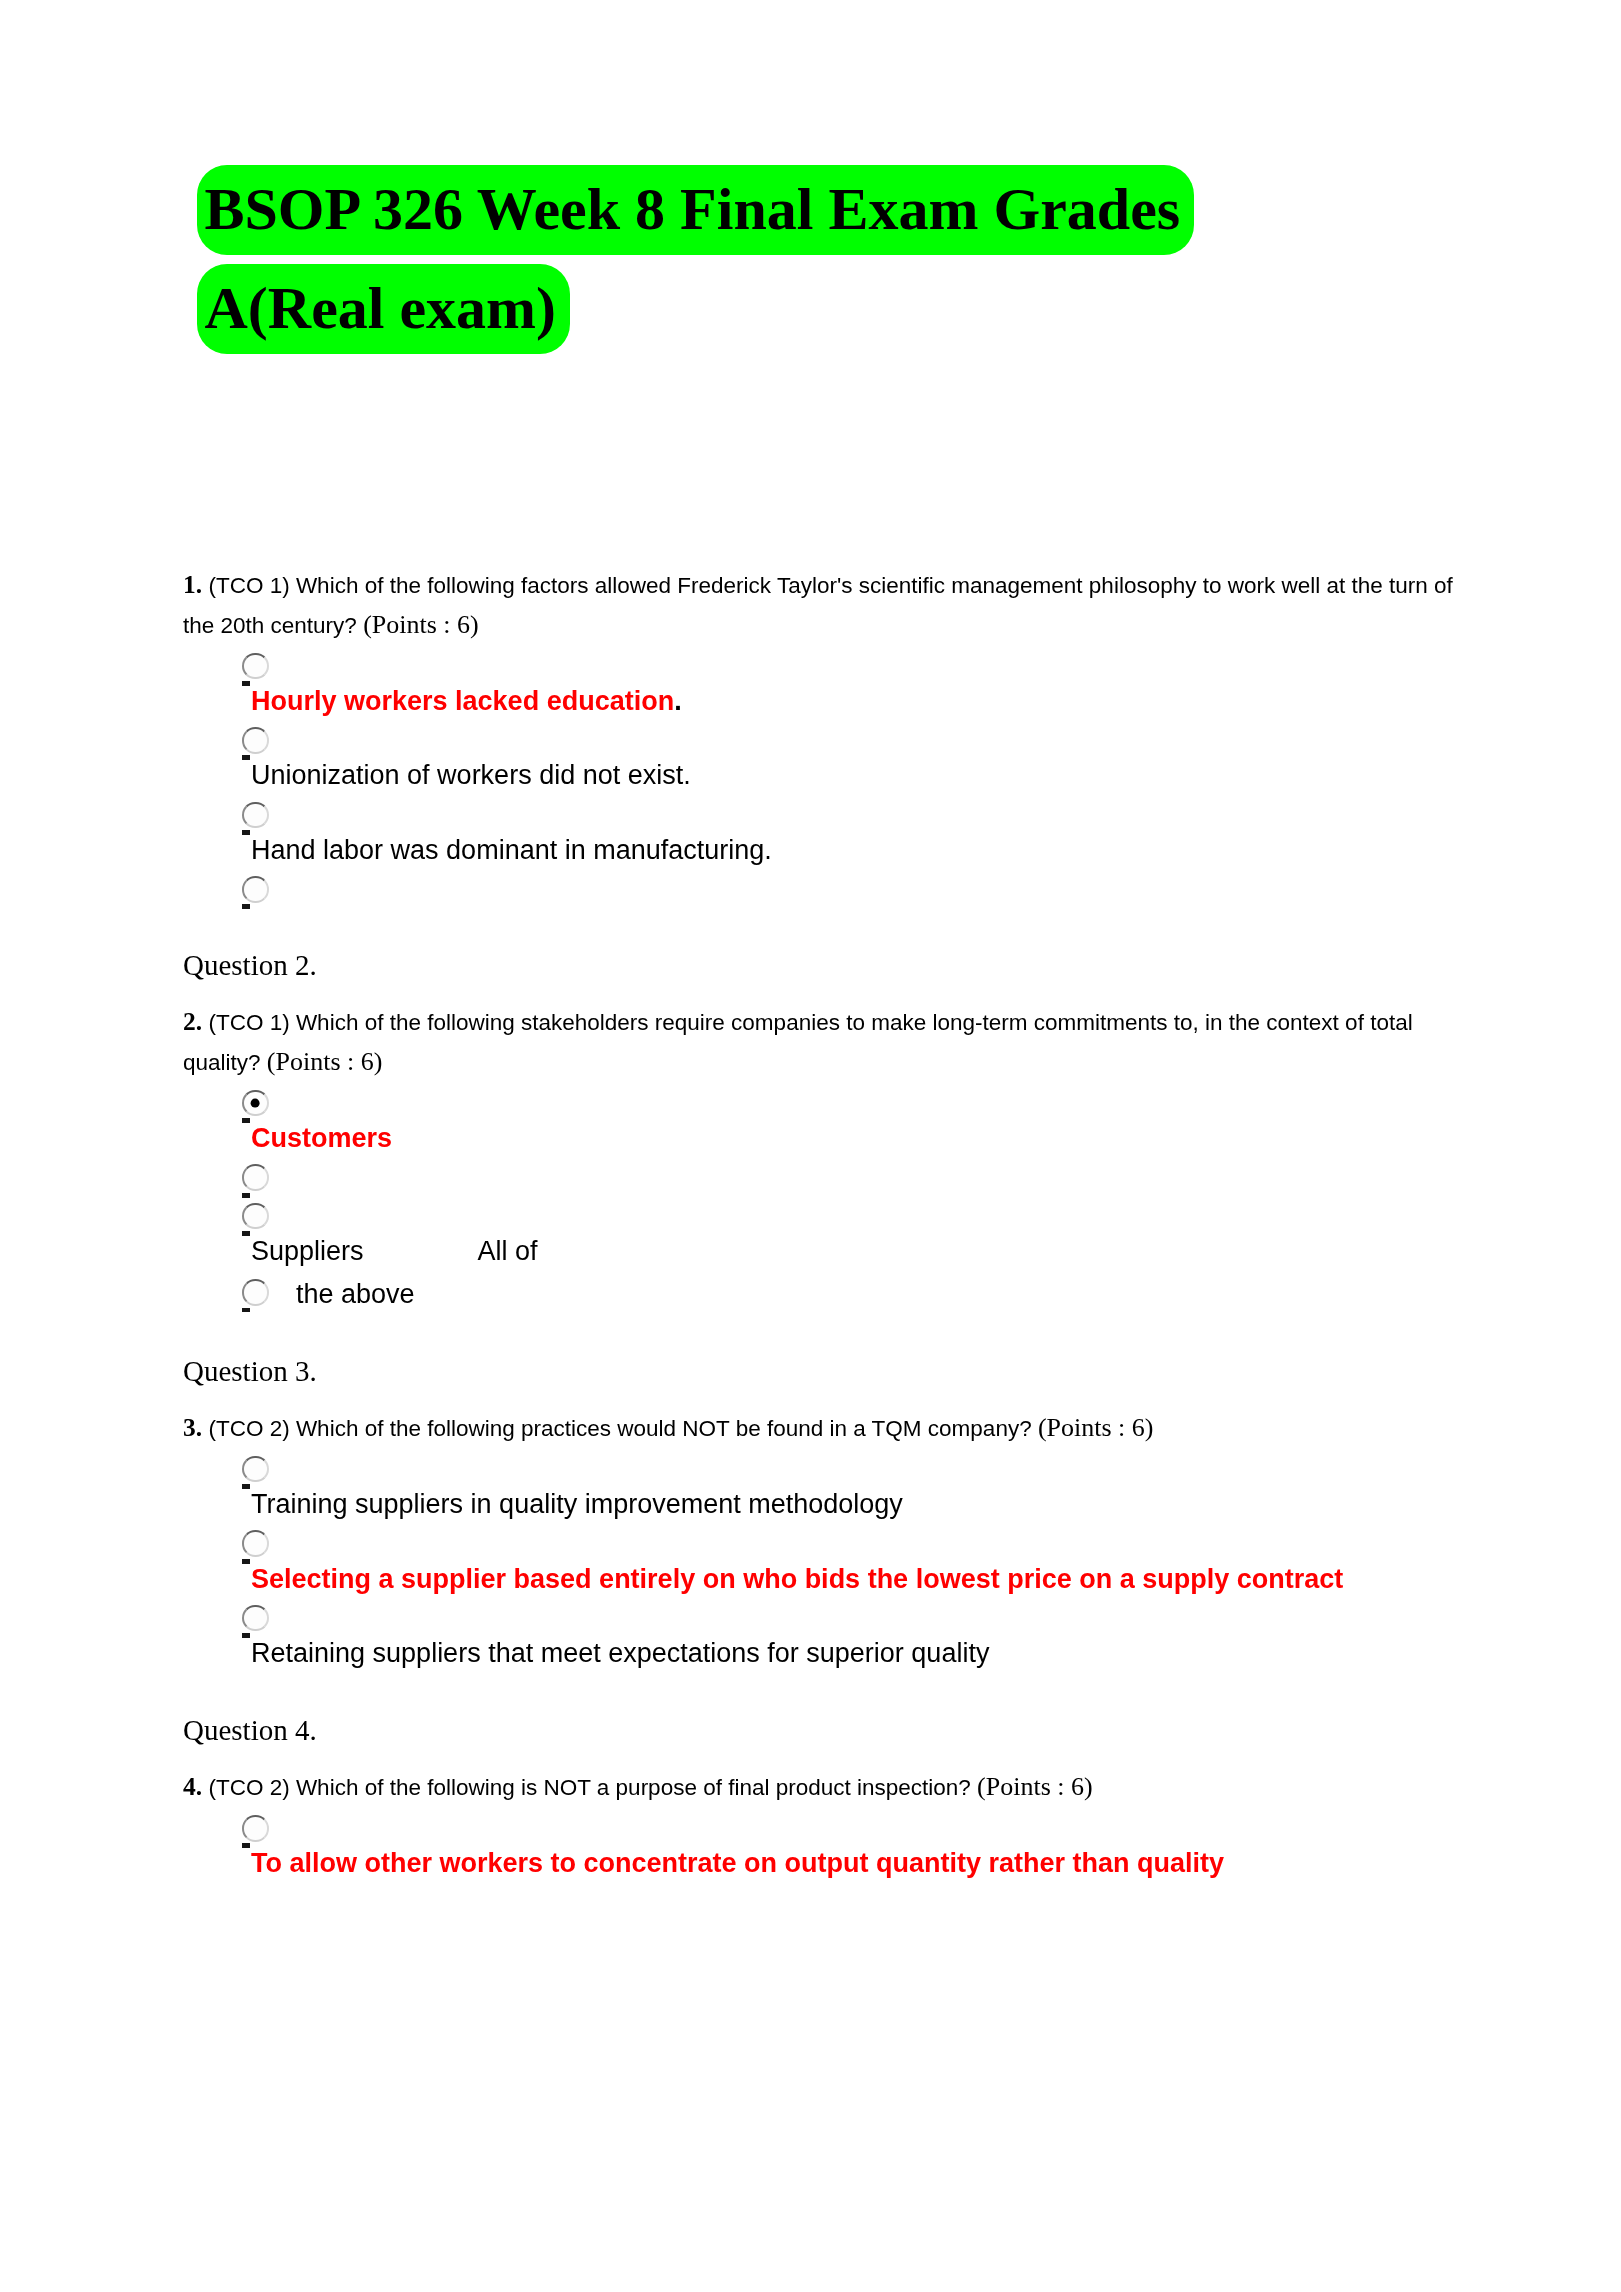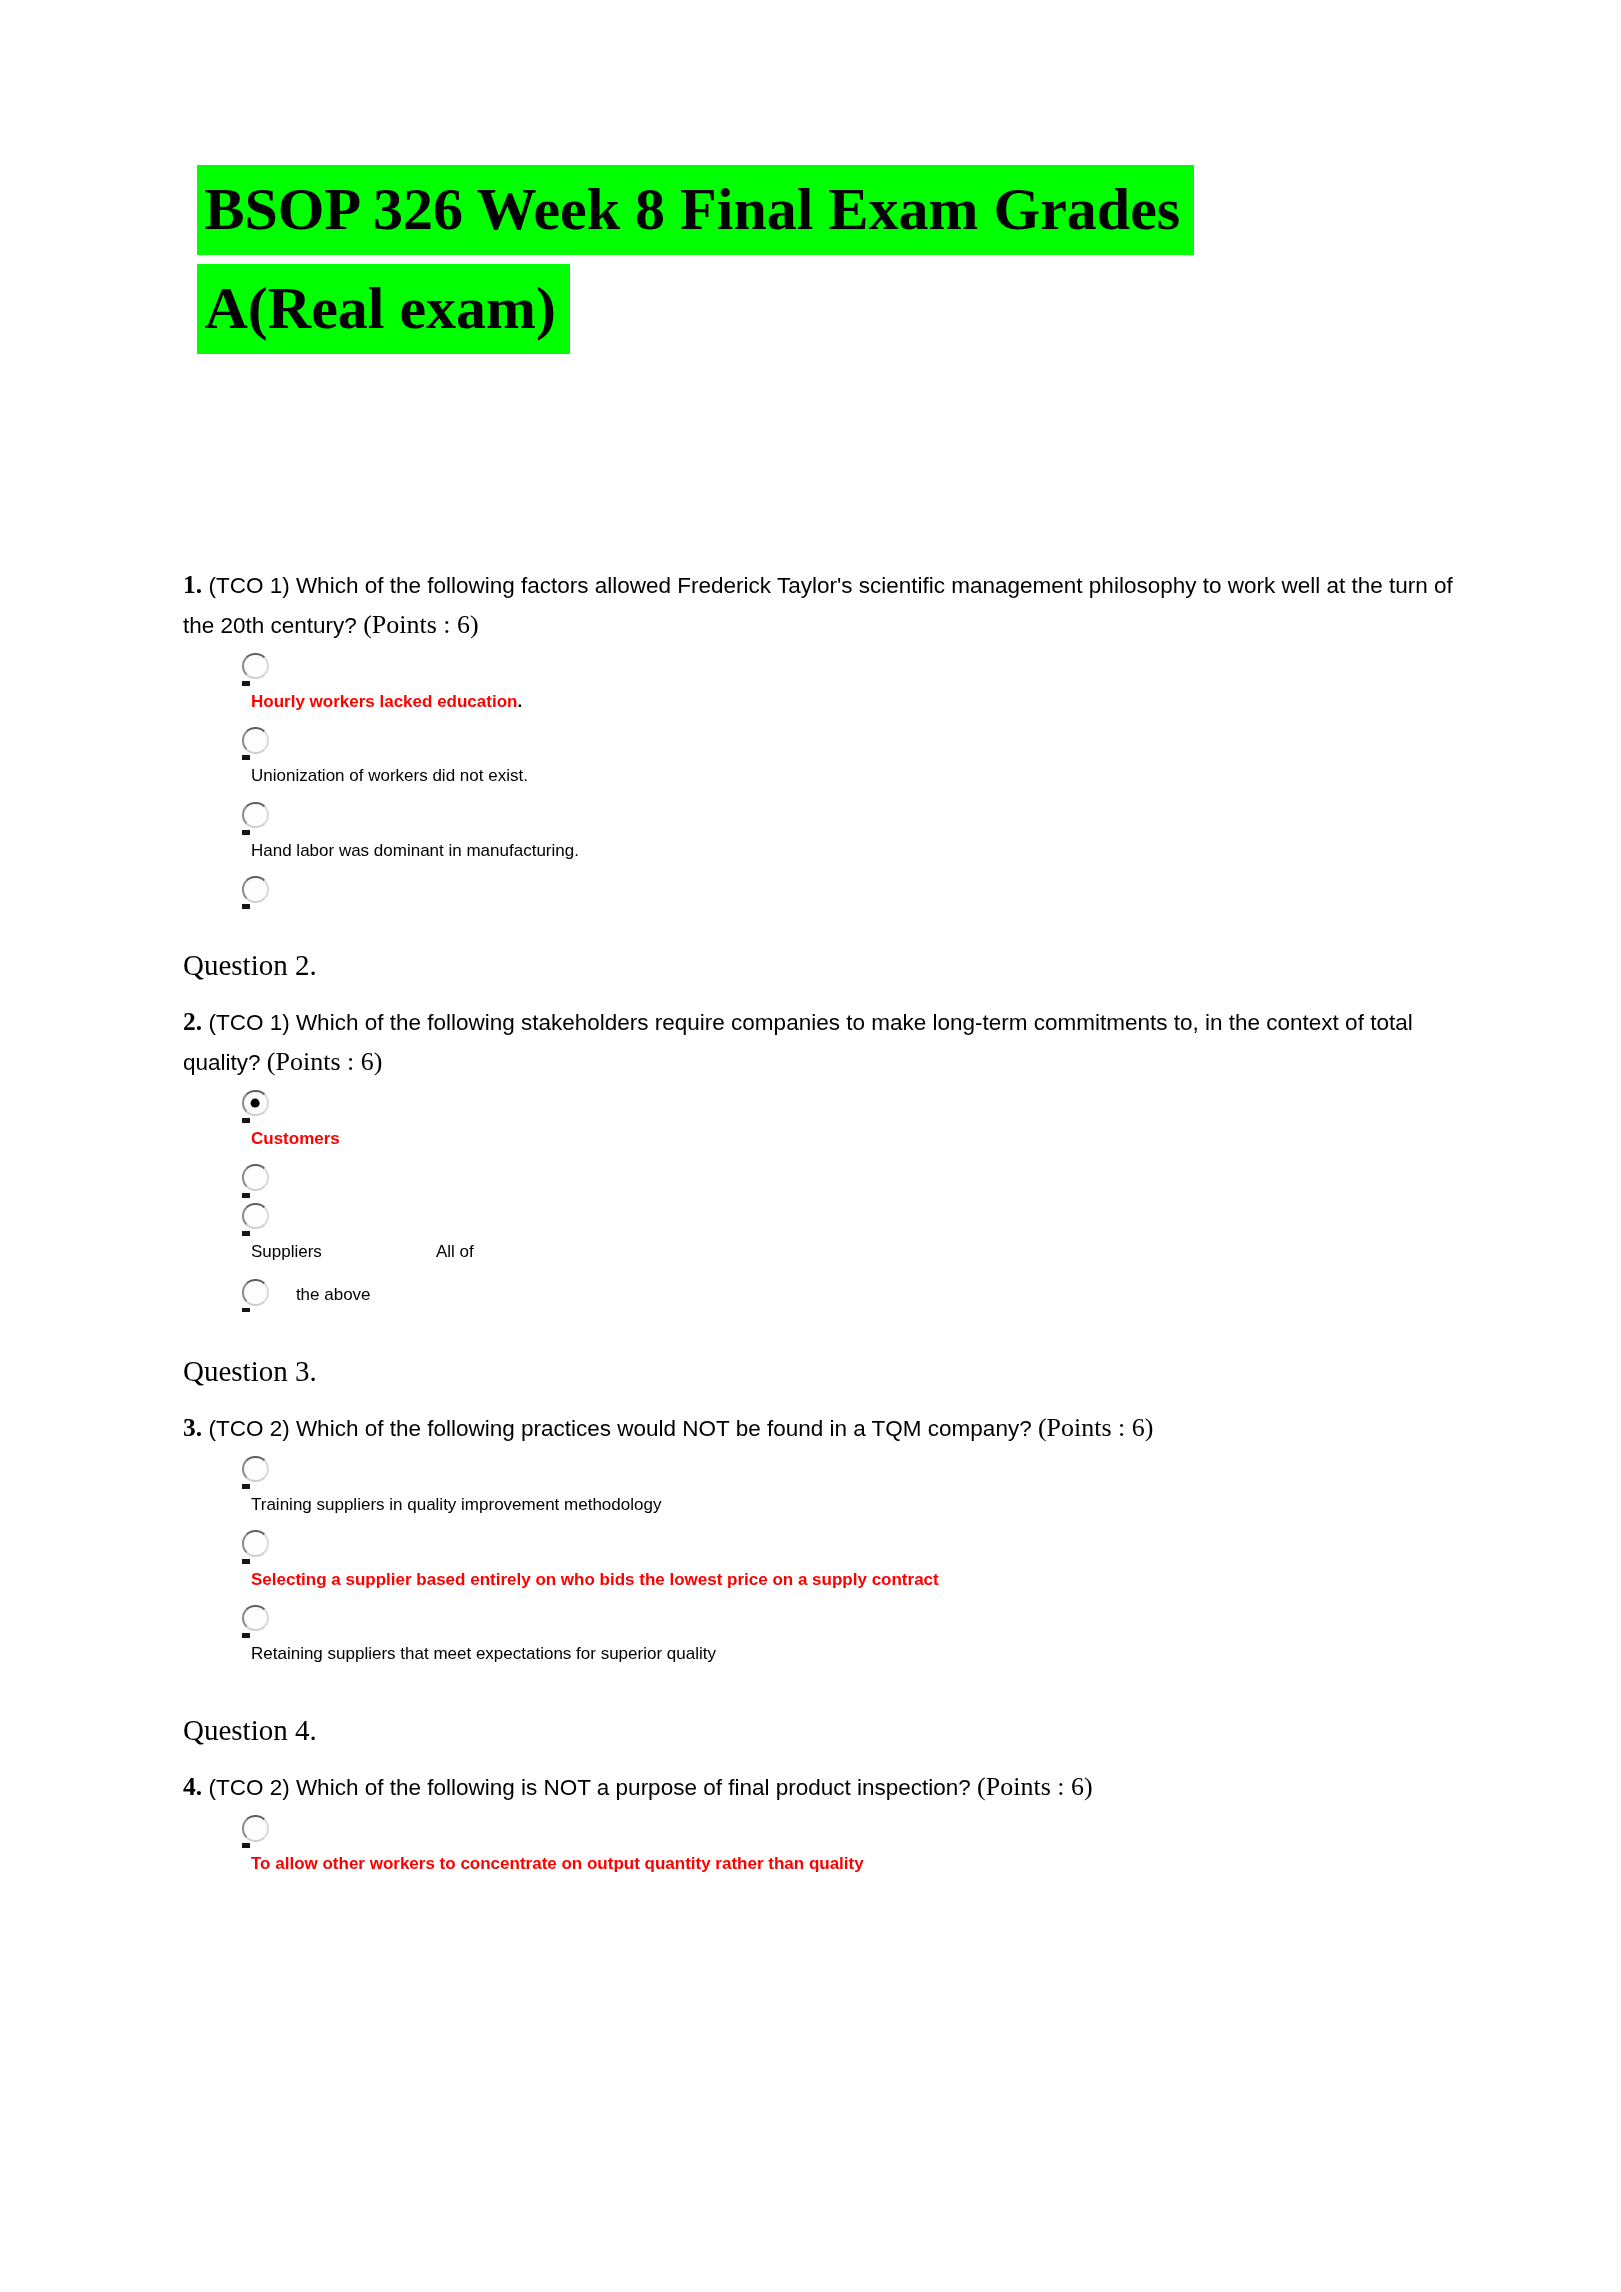--- a/index.html
+++ b/index.html
@@ -19,20 +19,21 @@
   .title-block { margin: 0 0 202px 13.7px; }
   .title-line { line-height: 80px; white-space: nowrap; }
   .hl {
     display: inline-block;
     background: #00ff00;
     font-family: "Liberation Serif", serif;
     font-weight: bold;
     font-size: 60px;
     color: #000;
     padding: 3.9px 13.7px 5.9px 7.8px;
+    border-radius: 30px;
   }
 
   
   .q-header {
     font-family: "Liberation Serif", serif;
     font-size: 29px;
     line-height: 35px;
     margin: 45px 0 19.6px 0;
   }
   .q-text {
@@ -83,21 +84,21 @@
     top: 50%;
     transform: translate(-50%, -50%);
     width: 8.8px;
     height: 8.8px;
     border-radius: 50%;
     background: #000;
   }
 
   .option-text {
     margin: 8.8px 0 0 68px;
-    font-size: 17px;
+    font-size: 27px;
     line-height: 27.4px;
     max-width: 1274px;
   }
   .answer {
     color: #ff0000;
     font-weight: bold;
   }
   .suffix { color: #000000; font-weight: bold; }
   .gap-right { margin-left: 114px; }
 

